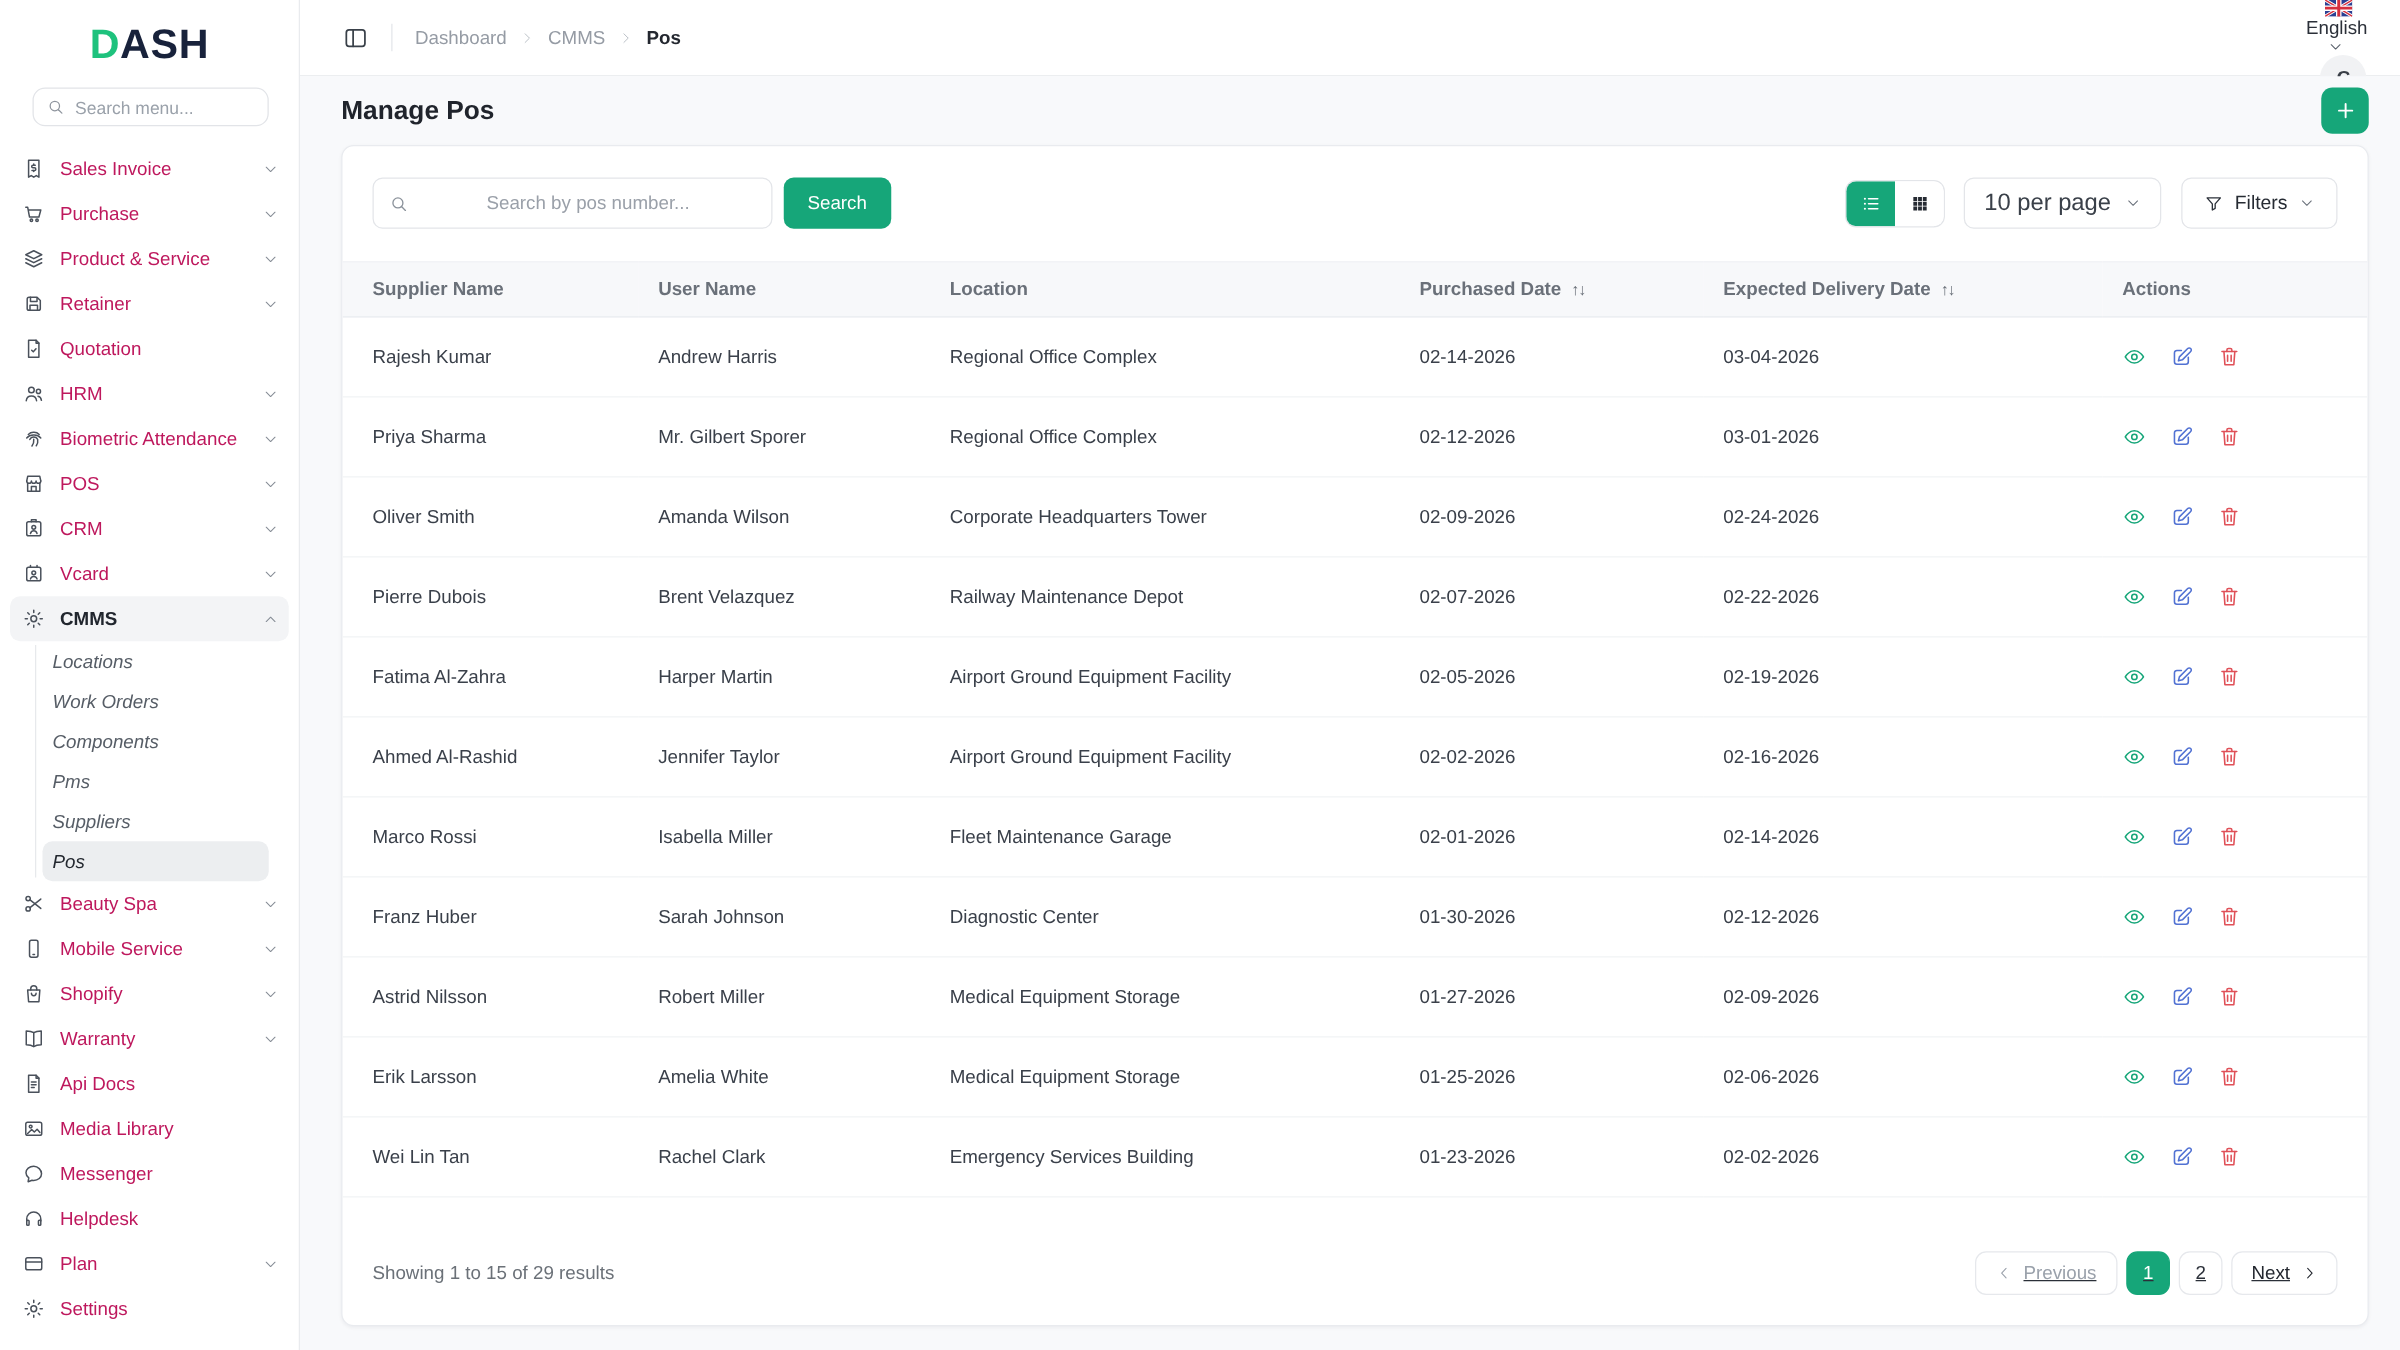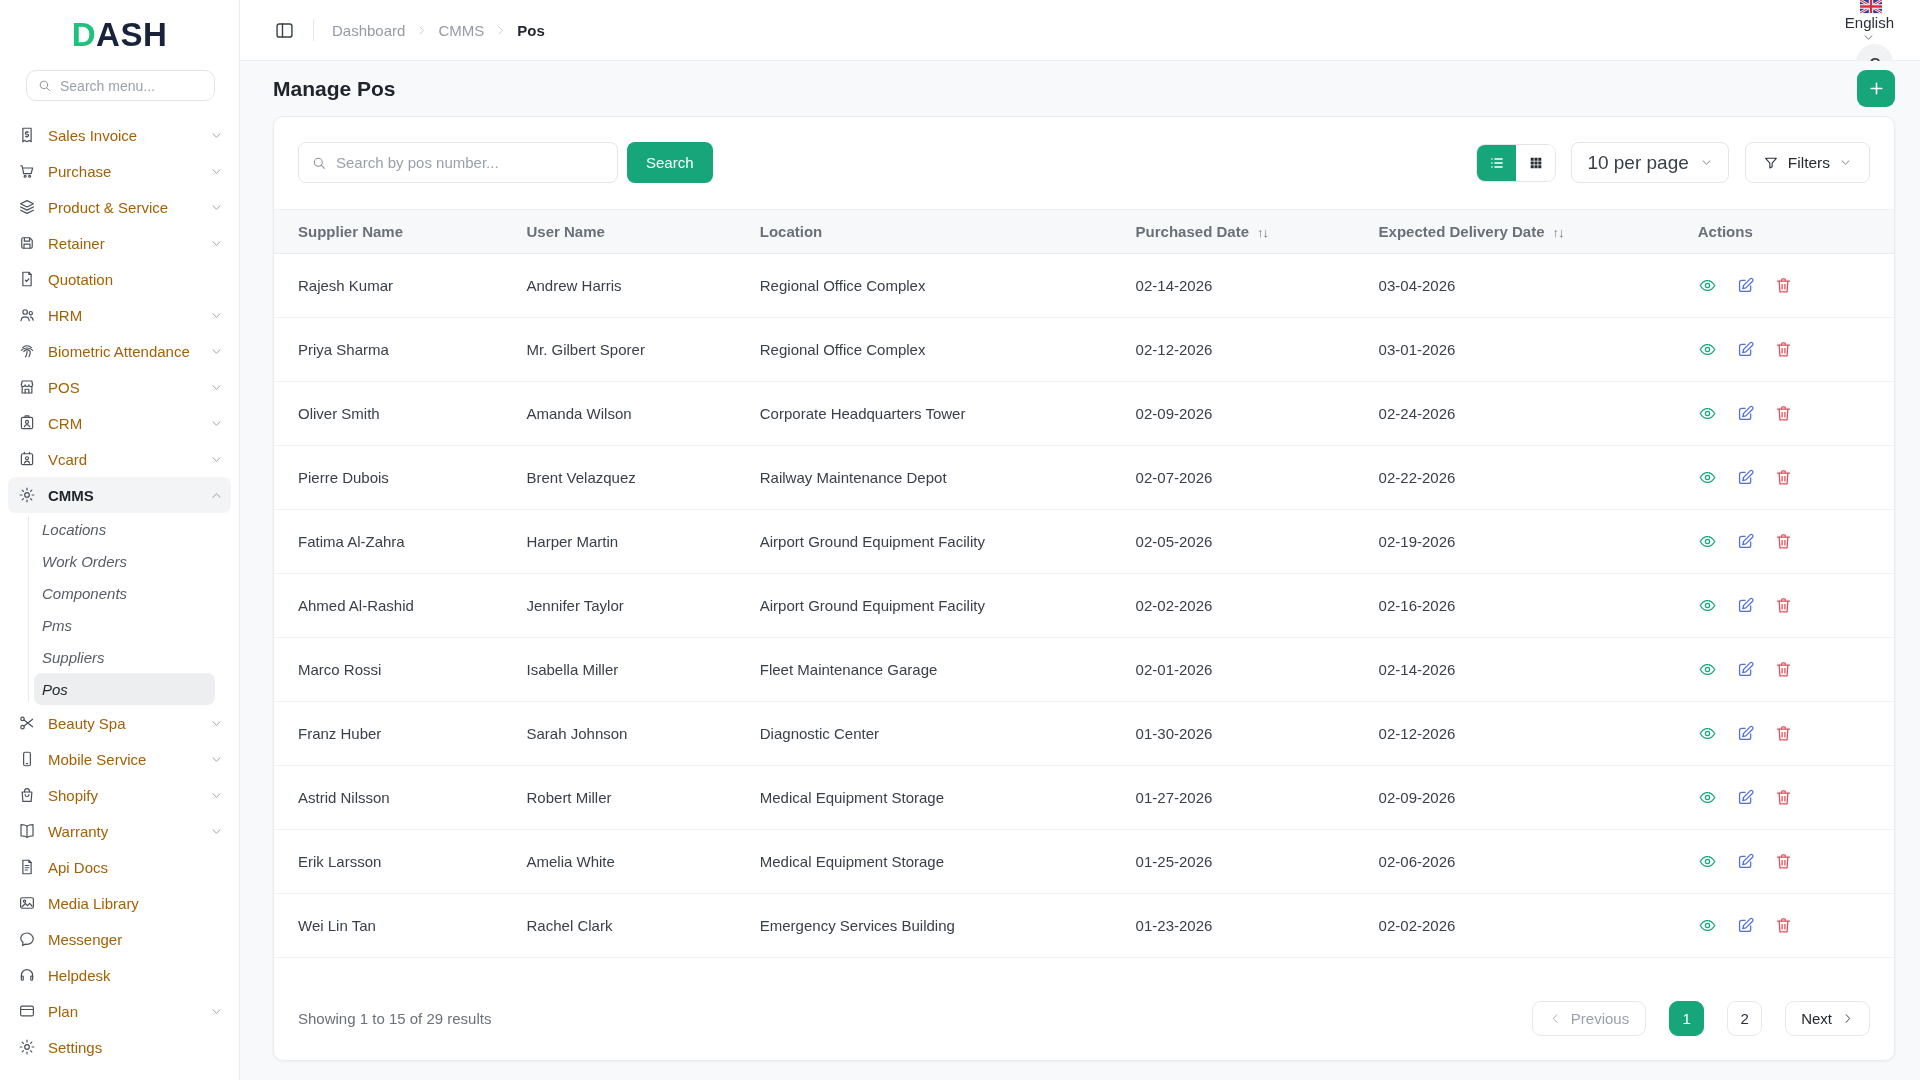--- a/index.html
+++ b/index.html
@@ -10,21 +10,21 @@
   
   .sidebar { width:240px; min-width:240px; height:100%; background:#fff; border-right:1px solid #e9ebee; display:flex; flex-direction:column; }
   .logo { margin:16px 0 4px; text-align:center; font-size:33px; font-weight:800; letter-spacing:.5px; color:#18223b; }
   .logo .d { color:#1ec27d; }
   .side-search { margin:12px 24px 6px 26px; height:31px; border:1px solid #e2e4e8; border-radius:10px; display:flex; align-items:center; gap:8px; padding:0 10px; }
   .side-search .ic { width:15px; height:15px; color:#8f959e; flex:none; }
   .side-search input { border:none; outline:none; width:100%; font-size:14px; color:#3d444e; font-family:inherit; background:transparent; }
   .side-search input::placeholder { color:#9aa1aa; }
   .menu { list-style:none; margin-top:10px; flex:1; overflow:hidden; }
   .menu li { cursor:pointer; }
-  .item { display:flex; align-items:center; gap:12px; height:36px; padding-left:18px; font-size:15px; color:#a16207; }
+  .item { display:flex; align-items:center; gap:12px; height:36px; padding-left:18px; font-size:15px; color:#be185d; }
   .item .mi { width:18px; height:18px; color:#4a515b; flex:none; }
   .item .lbl { flex:1; white-space:nowrap; }
   .item .chev { width:13px; height:13px; margin-right:16px; color:#868d96; flex:none; }
   .item.active { background:#f3f4f6; border-radius:8px; margin:0 8px; padding-left:10px; font-weight:700; color:#21262e; }
   .item.active .chev { margin-right:8px; }
   .submenu { list-style:none; position:relative; }
   .submenu .guide { position:absolute; left:28px; top:3px; bottom:3px; width:1px; background:#e7e9ec; }
   .sub { display:flex; align-items:center; height:32px; padding-left:42px; font-size:15px; color:#565d66;font-style:italic; }
   .sub.active { background:#eceef0; border-radius:8px; margin:0 24px 0 34px; padding-left:8px; color:#23282f; }
 
@@ -48,21 +48,21 @@
   .page-head { height:55px; min-height:55px; display:flex; align-items:center; justify-content:space-between; }
   .page-head h1 { font-size:21px; font-weight:700; color:#20242c; }
   .add-btn { width:38px; height:37px; border:none; border-radius:9px; background:#16a679; color:#fff; display:flex; align-items:center; justify-content:center; cursor:pointer; }
   .add-btn .ic { width:17px; height:17px; }
 
   .card { background:#fff; border:1px solid #e9ebef; border-radius:10px; box-shadow:0 1px 3px rgba(20,24,34,.05); flex:1; margin-bottom:19px; display:flex; flex-direction:column; overflow:hidden; }
 
   .toolbar { display:flex; align-items:center; padding:25px 24px 0; }
   .search-box { width:320px; height:41px; border:1px solid #e3e5e9; border-radius:8px; display:flex; align-items:center; gap:9px; padding:0 12px; }
   .search-box .ic { width:16px; height:16px; color:#8b929b; flex:none; }
-  .search-box input { border:none; outline:none; width:100%; font-size:15px; color:#be185d; font-family:inherit; }
+  .search-box input { border:none; outline:none; width:100%; font-size:15px; color:#be185d; font-family:inherit;text-align:center; }
   .search-box input::placeholder { color:#9aa0a9; }
   .search-btn { height:41px; padding:0 19px; margin-left:9px; background:#16a679; color:#fff; border:none; border-radius:8px; font-size:15px; font-family:inherit; cursor:pointer; }
   .spacer { flex:1; }
   .toggle-group { display:flex; border:1px solid #e3e5e9; border-radius:9px; overflow:hidden; }
   .seg { width:39px; height:36px; display:flex; align-items:center; justify-content:center; background:#fff; color:#262b33; cursor:pointer; }
   .seg .ic { width:16px; height:16px; }
   .seg.active { background:#16a679; color:#fff; }
   .per-page { height:41px; border:1px solid #e3e5e9; border-radius:8px; display:flex; align-items:center; gap:11px; padding:0 15px; font-size:19px; color:#3a4049; margin-left:15px; cursor:pointer; }
   .per-page .ic, .filters-btn .chv { width:13px; height:13px; color:#6a717b; }
   .filters-btn { height:41px; border:1px solid #e3e5e9; border-radius:8px; background:#fff; display:flex; align-items:center; gap:9px; padding:0 17px; margin-left:16px; font-size:15.5px; color:#262b33; font-family:inherit; cursor:pointer; }
@@ -75,21 +75,21 @@
   tbody td { padding:22px 16px; font-size:15px; color:#3a404a; border-bottom:1px solid #f1f3f5; white-space:nowrap; }
   tbody td:first-child { padding-left:24px; }
   .actions { display:flex; align-items:center; gap:19px; }
   .act { width:19px; height:19px; background:none; border:none; padding:0; cursor:pointer; }
   .act-view { color:#16a679; }
   .act-edit { color:#5272d3; }
   .act-del { color:#e05158; }
 
   .card-footer { display:flex; align-items:center; justify-content:space-between; padding:18px 24px 24px; margin-top:auto; }
   .summary { font-size:15px; color:#6b7178; }
-  .pagination { display:flex; align-items:center; gap:23px; }
+  .pagination { display:flex; align-items:center; gap:7px;text-decoration:underline; }
   .pg { height:35px; border:1px solid #e6e8ec; border-radius:9px; background:#fff; display:flex; align-items:center; justify-content:center; font-size:15px; font-family:inherit; cursor:pointer; }
   .pg .ic { width:13px; height:13px; }
   .pg-prev { padding:0 16px; gap:9px; color:#9aa1ab; }
   .pg-page { width:35px; color:#2b3039; }
   .pg-page.active { background:#16a679; border-color:#16a679; color:#fff; }
   .pg-next { padding:0 15px; gap:9px; color:#23272f; }
 </style>
 </head>
 <body>
 

